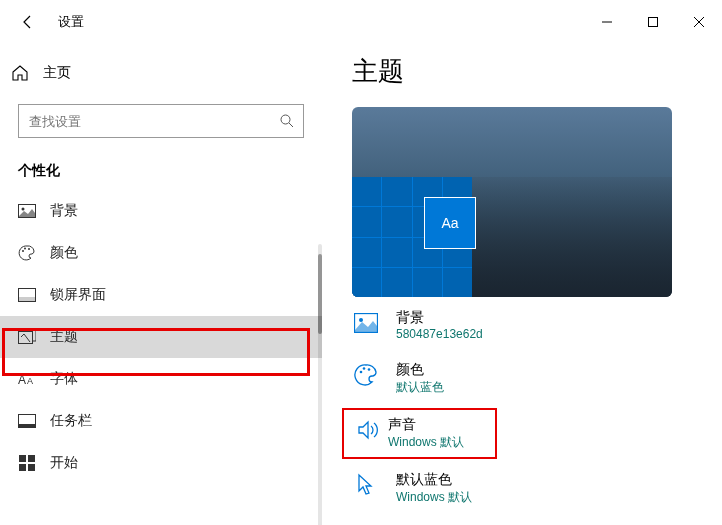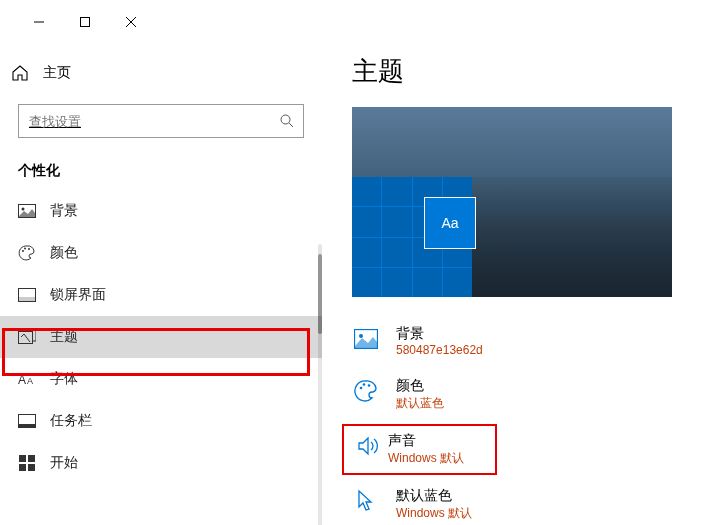--- a/index.html
+++ b/index.html
@@ -9,53 +9,61 @@
     .titlebar-left { display: flex; align-items: center; gap: 18px; }
     .back-btn { width: 24px; height: 24px; display: flex; align-items: center; justify-content: center; cursor: pointer; }
     .app-title { font-size: 13px; color: #000; }
     .win-controls { display: flex; }
     .win-btn { width: 46px; height: 32px; display: flex; align-items: center; justify-content: center; cursor: pointer; }
     
     .layout { display: flex; height: calc(100% - 44px); }
     .sidebar { width: 322px; padding: 12px 0 0 0; position: relative; }
     .home-link { display: flex; align-items: center; gap: 14px; padding: 8px 11px; cursor: pointer; font-size: 14px; }
     .search-box { margin: 14px 18px 18px 18px; height: 34px; border: 1px solid #999; display: flex; align-items: center; padding: 0 8px 0 10px; }
-    .search-box input { flex: 1; border: none; outline: none; font-size: 13px; background: transparent; text-decoration: underline; }
+    .search-box input { flex: 1; border: none; outline: none; font-size: 13px; background: transparent; }
     .section-label { padding: 6px 18px 10px 18px; font-size: 14px; font-weight: 700; }
     
     .nav { position: relative; }
     .nav-item { display: flex; align-items: center; gap: 14px; padding: 12px 18px 12px 40px; cursor: pointer; font-size: 14px; color: #222; }
     .nav-item.selected { background: #d9d9d9; }
     .nav-icon { width: 18px; height: 18px; display: flex; align-items: center; justify-content: center; flex-shrink: 0; margin-left: -22px; }
     .red-box-1 { position: absolute; border: 3px solid #e60000; pointer-events: none; }
     
     .scrollbar-track { position: absolute; right: 0; top: 200px; width: 4px; height: 300px; background: rgba(0,0,0,0.1); border-radius: 2px; }
     .scrollbar-thumb { width: 4px; height: 80px; background: rgba(0,0,0,0.35); border-radius: 2px; margin-top: 10px; }
     
     .content { flex: 1; padding: 10px 30px 0 30px; position: relative; }
     .page-title { font-size: 26px; font-weight: 400; margin-bottom: 18px; }
-    .theme-preview { width: 320px; height: 190px; background: linear-gradient(180deg, #5a7a9a 0%, #3a5972 50%, #1e2f3e 100%); position: relative; border-radius: 0; overflow: hidden; margin-bottom: 20px; }
+    .theme-preview { width: 320px; height: 190px; background: linear-gradient(180deg, #5a7a9a 0%, #3a5972 50%, #1e2f3e 100%); position: relative; border-radius: 6px; overflow: hidden; margin-bottom: 4px; }
     .preview-city { position: absolute; bottom: 0; left: 0; right: 0; height: 120px; background: linear-gradient(180deg, rgba(60,80,100,0.3), #1a2530); }
     .preview-tiles { position: absolute; left: 0; bottom: 0; width: 120px; height: 120px; background: #0078d7; display: grid; grid-template-columns: repeat(4, 1fr); grid-template-rows: repeat(4, 1fr); gap: 1px; }
     .preview-tiles > div { background: #0063b1; }
     .preview-aa { position: absolute; left: 72px; bottom: 48px; width: 52px; height: 52px; background: #0078d7; border: 1px solid #fff; display: flex; align-items: center; justify-content: center; color: #fff; font-size: 14px; }
     
     .setting-row { display: flex; align-items: flex-start; gap: 16px; padding: 8px 0; margin-bottom: 4px; position: relative; }
     .setting-row.highlight { border: 2px solid #e60000; padding: 6px 10px; margin-left: -10px; gap: 6px; }
     .setting-icon { width: 28px; height: 28px; display: flex; align-items: center; justify-content: center; color: #0078d7; flex-shrink: 0; }
     .setting-text { display: flex; flex-direction: column; }
     .setting-title { font-size: 14px; color: #000; }
-    .setting-sub { font-size: 12px; color: #c2410c; }
+    .setting-sub { font-size: 12px; color: #0f766e; }
     
     svg { display: block; }
   </style>
 </head>
 <body>
 
 <div class="titlebar">
+  <div class="titlebar-left">
+    <div class="back-btn">
+      <svg width="16" height="16" viewBox="0 0 16 16">
+          <path d="M10 2 L4 8 L10 14" stroke="#000" stroke-width="1.2" fill="none"></path>
+        </svg>
+    </div>
+    <span class="app-title">设置</span>
+  </div>
   <div class="win-controls">
     <div class="win-btn">
       <svg width="10" height="10" viewBox="0 0 10 10">
           <line x1="0" y1="5" x2="10" y2="5" stroke="#000" stroke-width="1"></line>
         </svg>
     </div>
     <div class="win-btn">
       <svg width="10" height="10" viewBox="0 0 10 10">
           <rect x="0.5" y="0.5" width="9" height="9" stroke="#000" stroke-width="1" fill="none"></rect>
         </svg>

